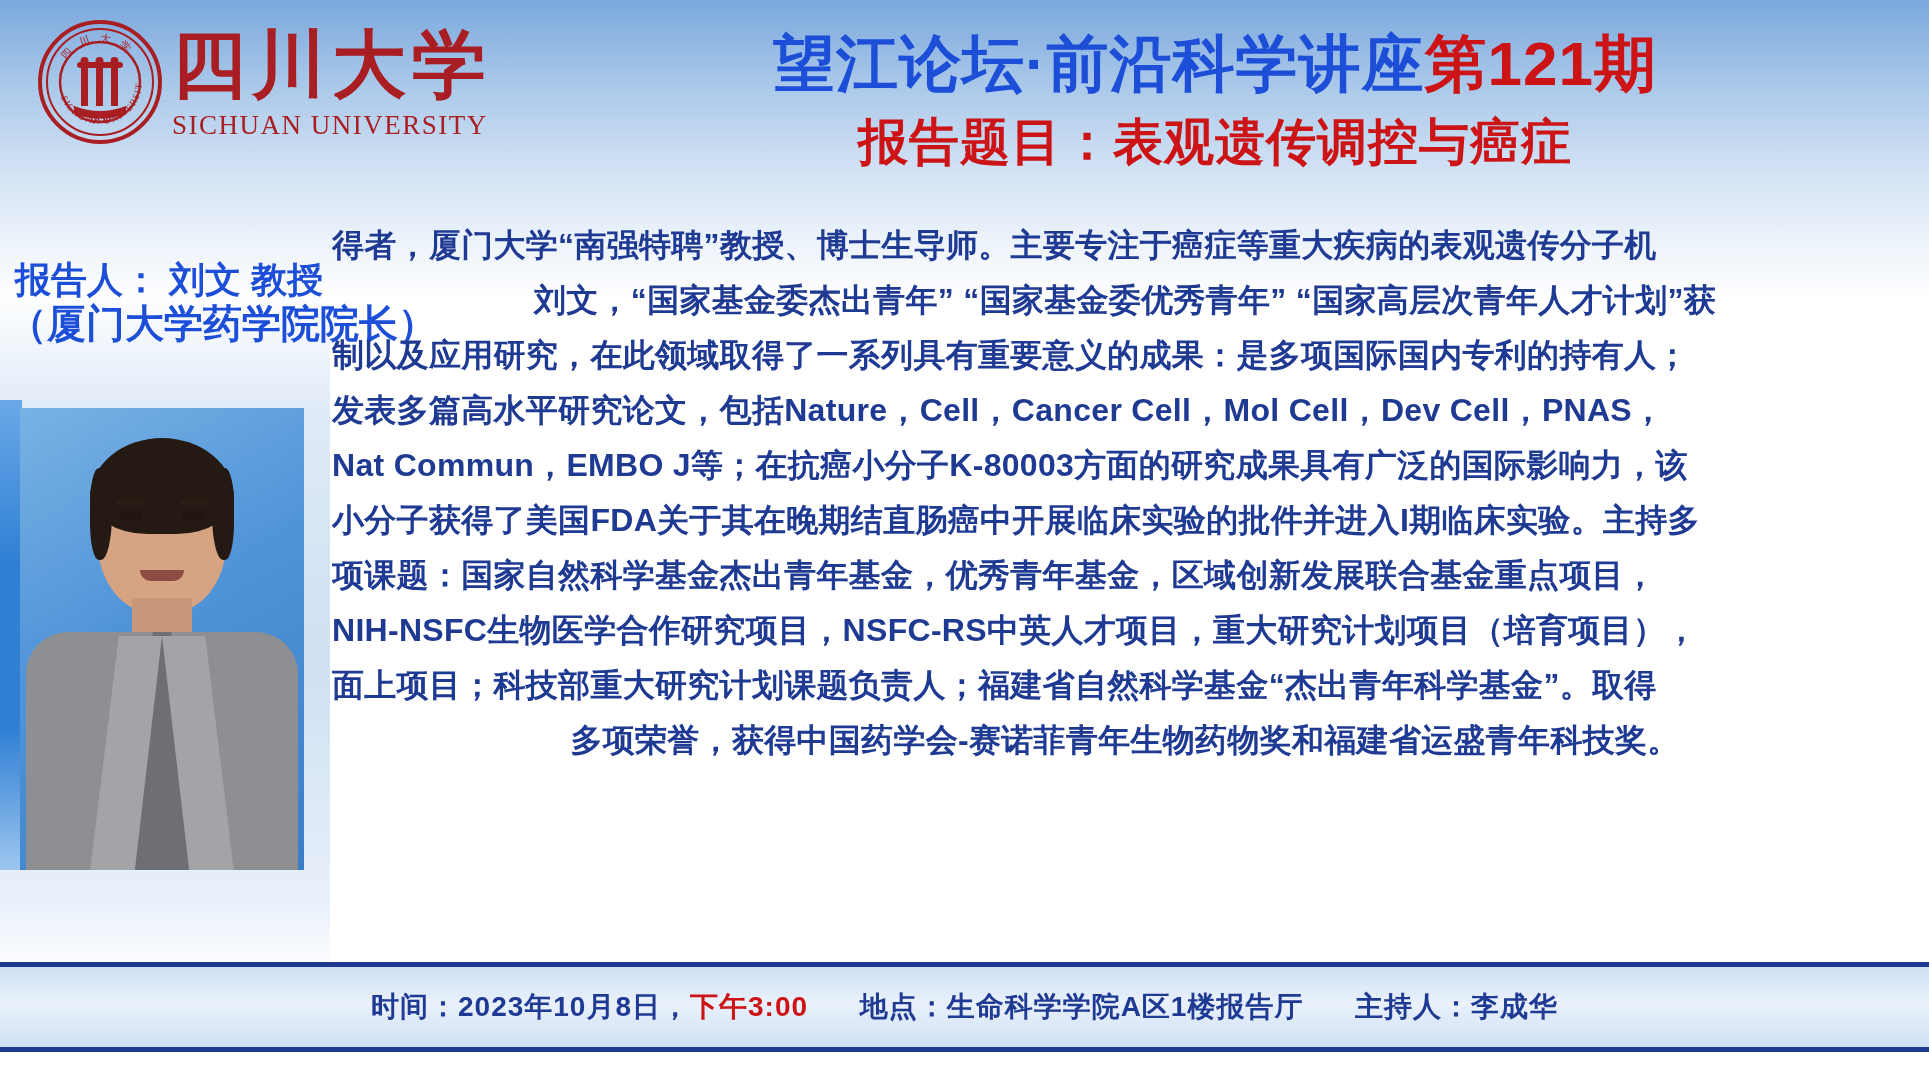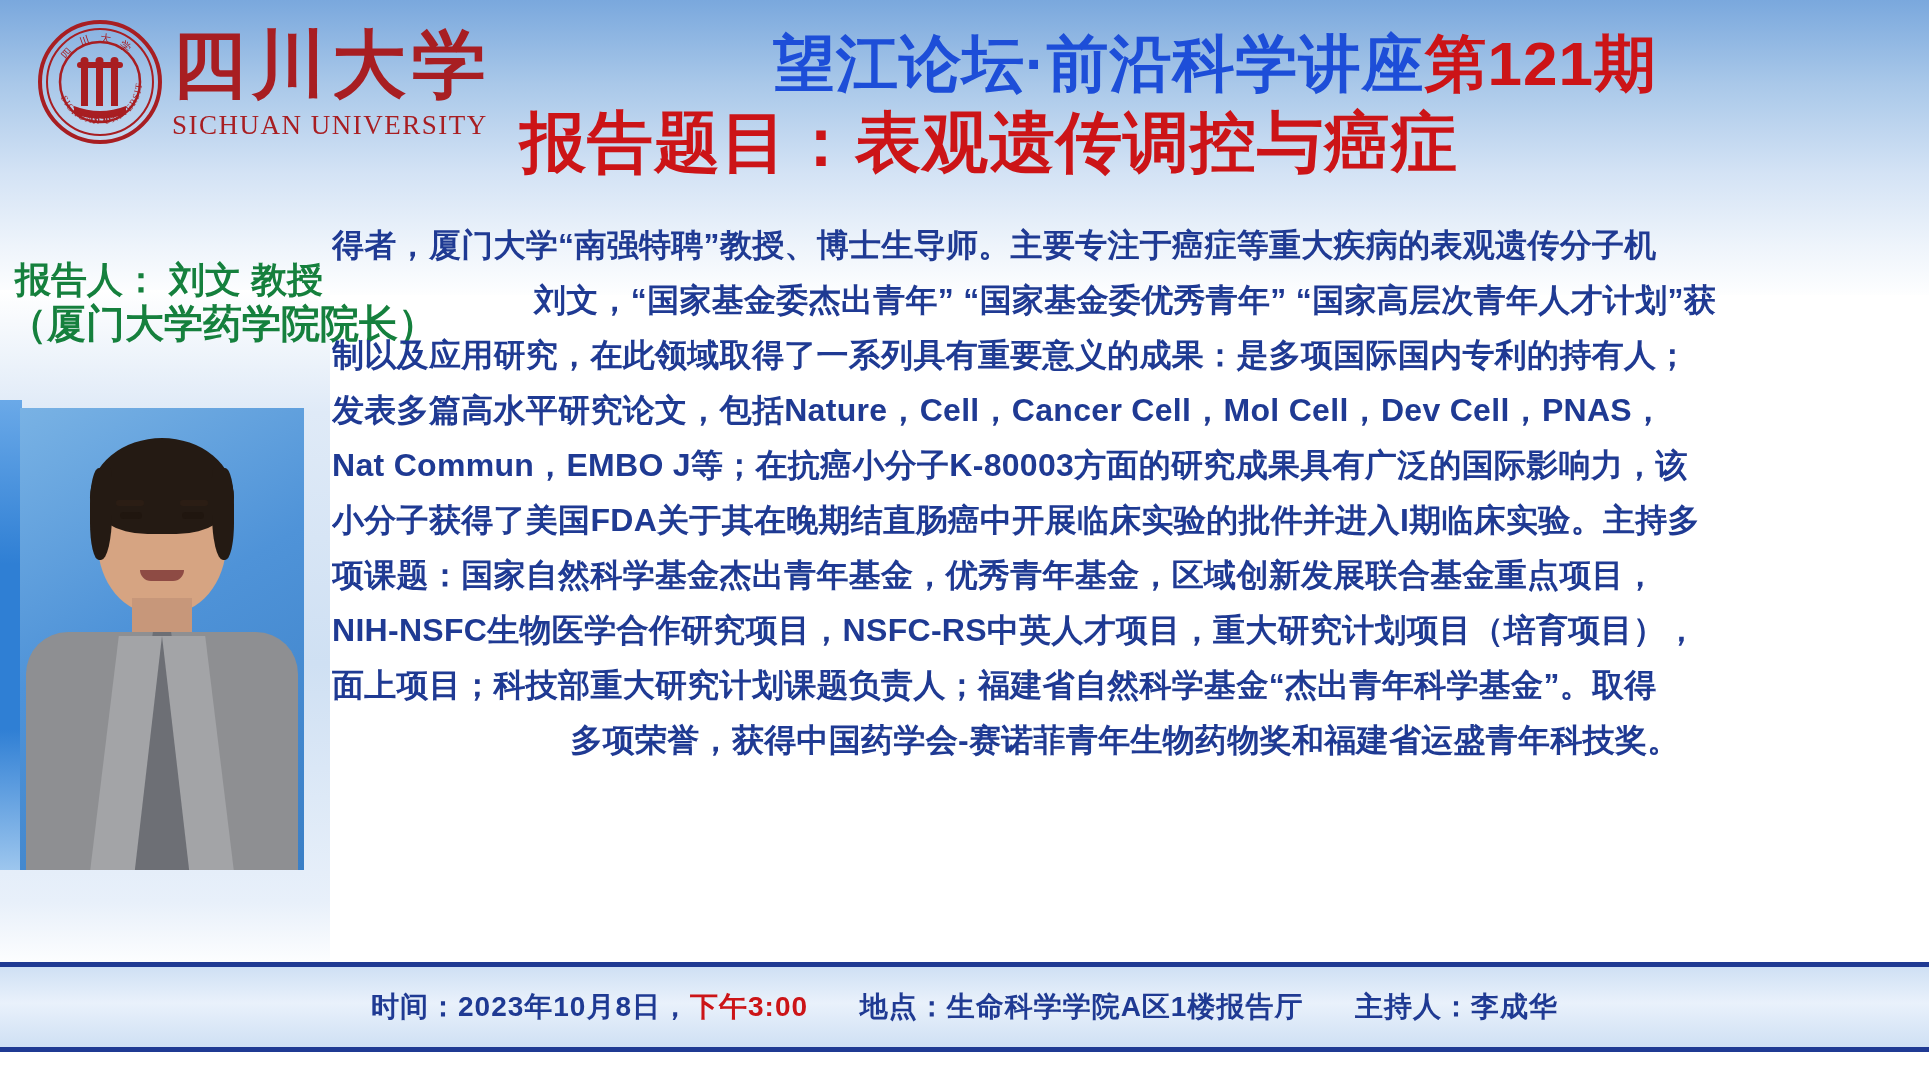--- a/index.html
+++ b/index.html
@@ -92,35 +92,36 @@
     white-space: nowrap;
     letter-spacing: 1px;
   }
   .title-main .t-blue { color: #1d4ed8; margin-top: 42px; }
   .title-main .t-red  { color: #cc1417; }
 
   .title-sub {
     position: absolute;
     left: 520px; top: 112px;
     width: 1390px;
-    font-size: 66px;
+    text-align: center;
+    font-size: 50px;
     font-weight: 700;
     line-height: 60px;
     color: #cc1417;
     white-space: nowrap;
     letter-spacing: 1px;
   }
 
   
   .speaker-block {
     position: absolute;
     left: 8px; top: 258px;
     width: 322px;
     text-align: center;
-    color: #15803d;
+    color: #1d4ed8;
     font-weight: 700;
     line-height: 44px;
   }
   .speaker-name { font-size: 36px; white-space: nowrap; }
   .speaker-affil { font-size: 33px; white-space: nowrap; }
 
   
   .portrait {
     position: absolute;
     left: 20px; top: 408px;

